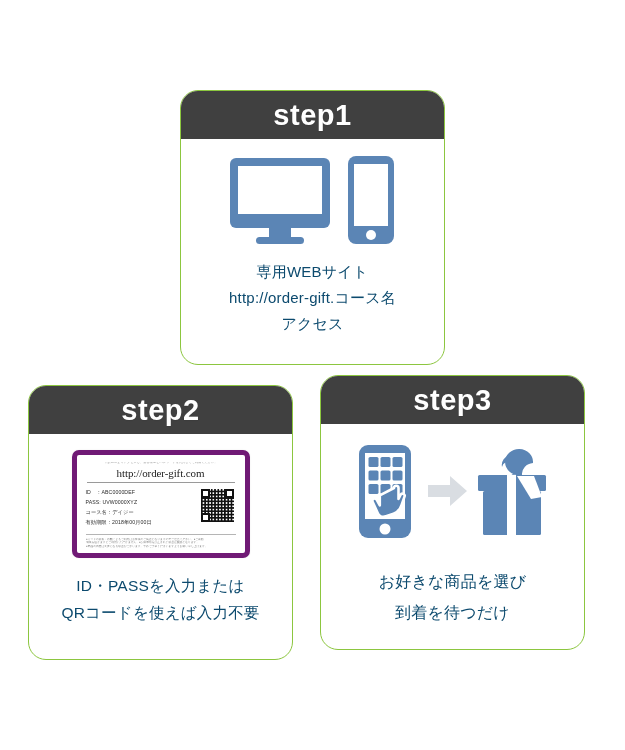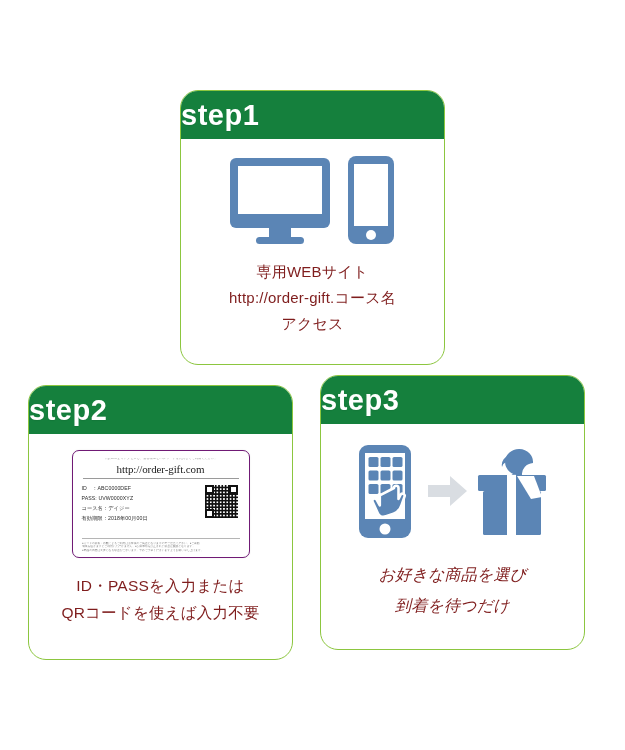--- a/index.html
+++ b/index.html
@@ -32,25 +32,26 @@
     box-sizing: border-box;
     overflow: hidden;
     display: flex;
     flex-direction: column;
   }
   .step-card.card1 { left: 180px; top: 90px;  width: 265px; height: 275px; }
   .step-card.card2 { left: 28px;  top: 385px; width: 265px; height: 275px; }
   .step-card.card3 { left: 320px; top: 375px; width: 265px; height: 275px; }
 
   .step-header {
-    background: #15803d;
+    background: #404040;
     height: 48px;
     flex: 0 0 48px;
     display: flex;
     align-items: center;
+    justify-content: center;
   }
   .step-header-label {
     color: #ffffff;
     font-size: 29px;
     font-weight: bold;
     letter-spacing: 0.5px;
     line-height: 1;
     text-shadow: 0 1px 1px rgba(0,0,0,0.07);
   }
 
@@ -71,36 +72,36 @@
     width: 100%;
   }
   .card1 .art-zone { height: 112px; }
   .card2 .art-zone { height: 128px; }
   .card3 .art-zone { height: 122px; }
 
   .caption {
     text-align: center;
     font-size: 15.5px;
     line-height: 1.75;
-    color: #7f1d1d;
+    color: #0c4a6e;
     padding: 0 8px;
     letter-spacing: 0.2px;
   }
   .caption .cap-line { display: block; white-space: nowrap; }
   .card1 .caption { font-size: 15px; line-height: 1.72; margin-top: 2px; }
   .card2 .caption { margin-top: 4px; }
-  .card3 .caption { margin-top: 7px; font-size: 16px; line-height: 1.95; font-style: italic; }
+  .card3 .caption { margin-top: 14px; font-size: 16px; line-height: 1.95; }
 
   
   .voucher {
     position: relative;
     width: 178px;
     height: 108px;
     background: #ffffff;
-    border: 1px solid #701a75;
+    border: 5px solid #701a75;
     border-radius: 7px;
     box-sizing: border-box;
     padding: 7px 9px 6px 9px;
     box-shadow: 0 0 2px rgba(0,0,0,0.08);
   }
   .voucher-note {
     font-size: 2.6px;
     color: #8a8a8a;
     text-align: center;
     line-height: 1.1;

